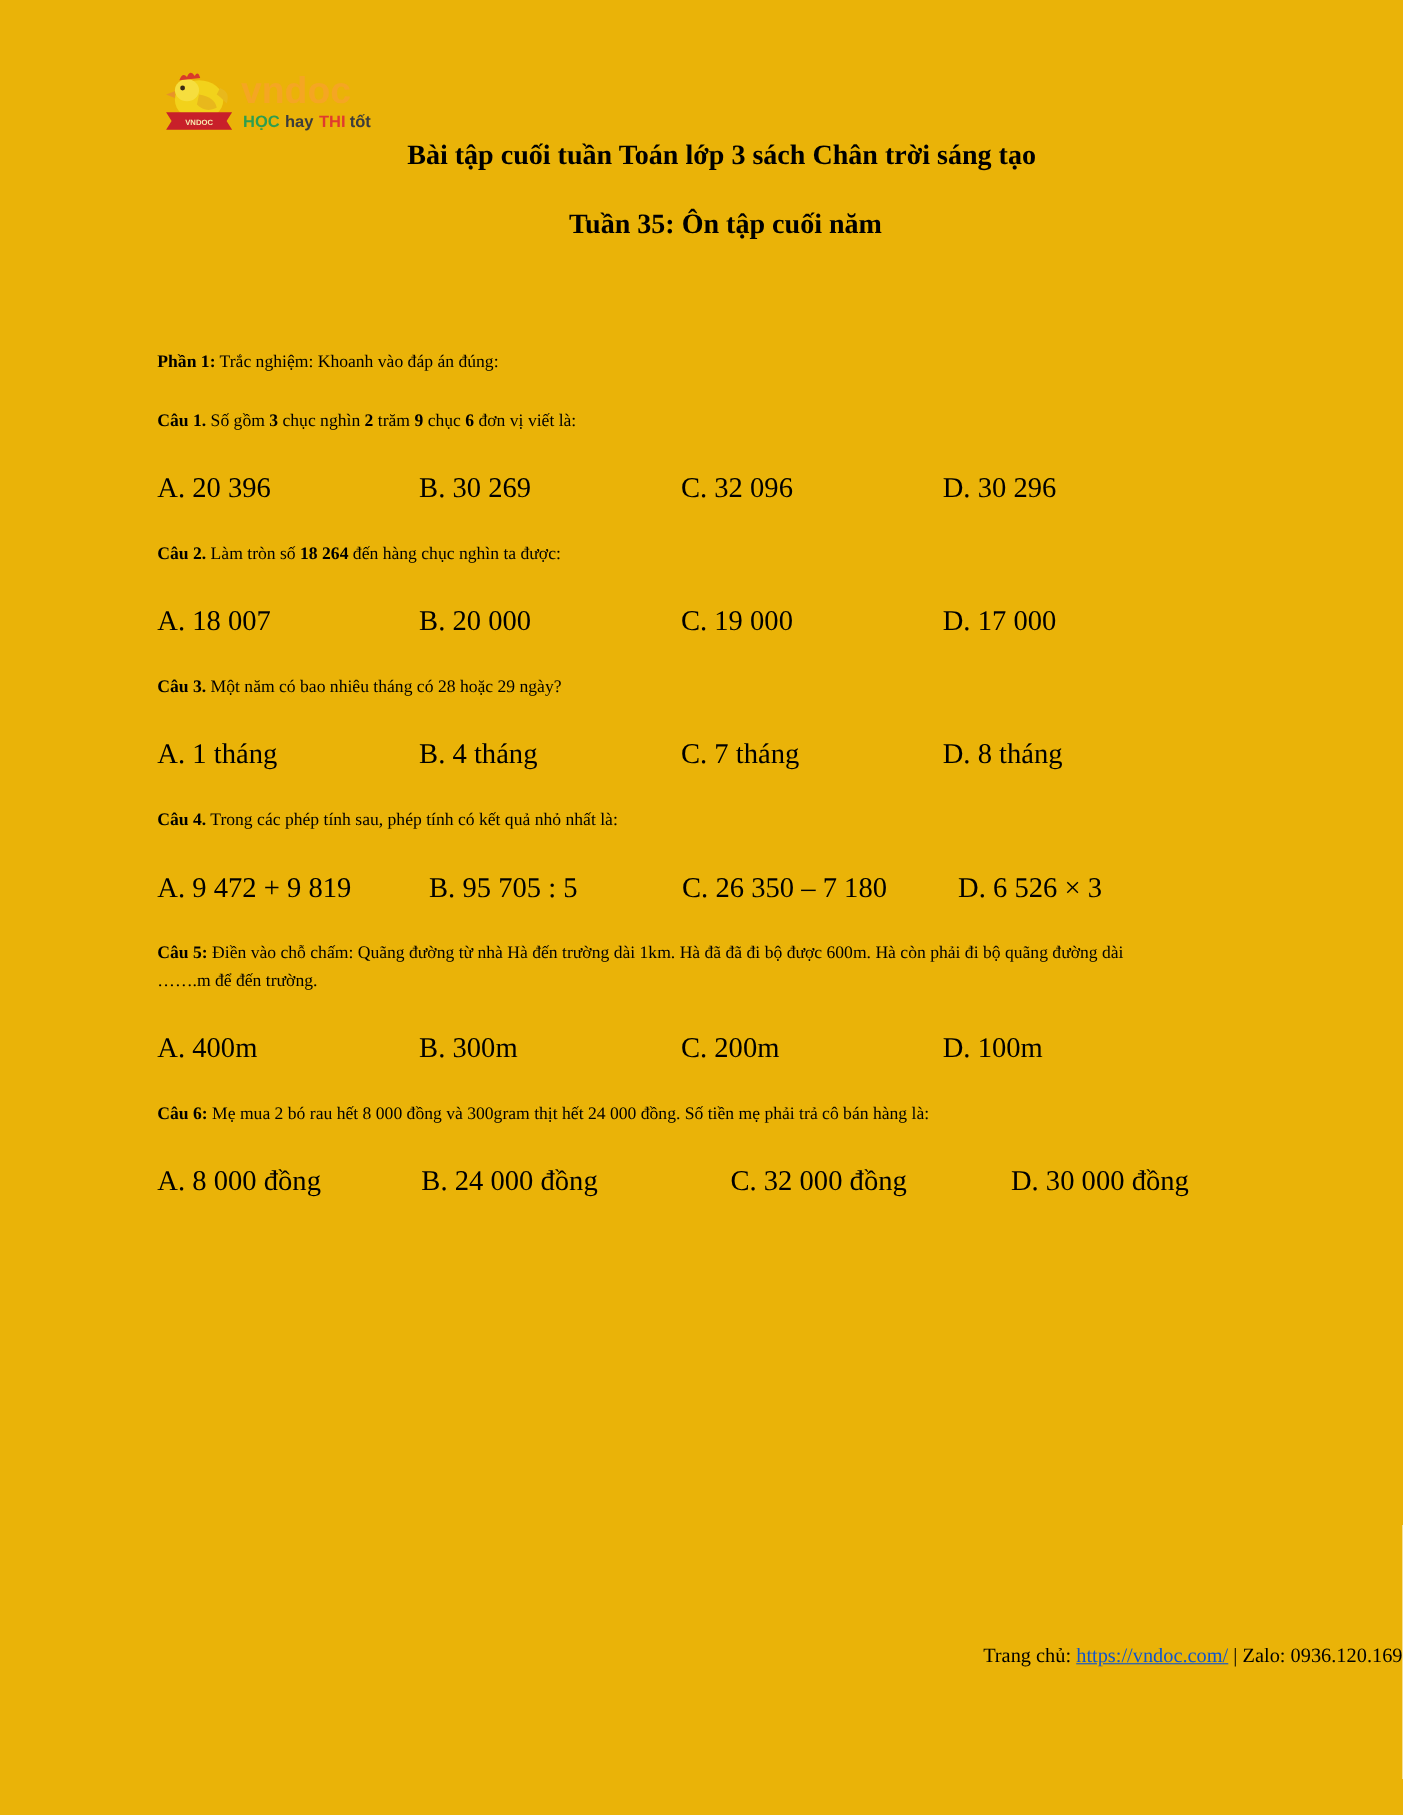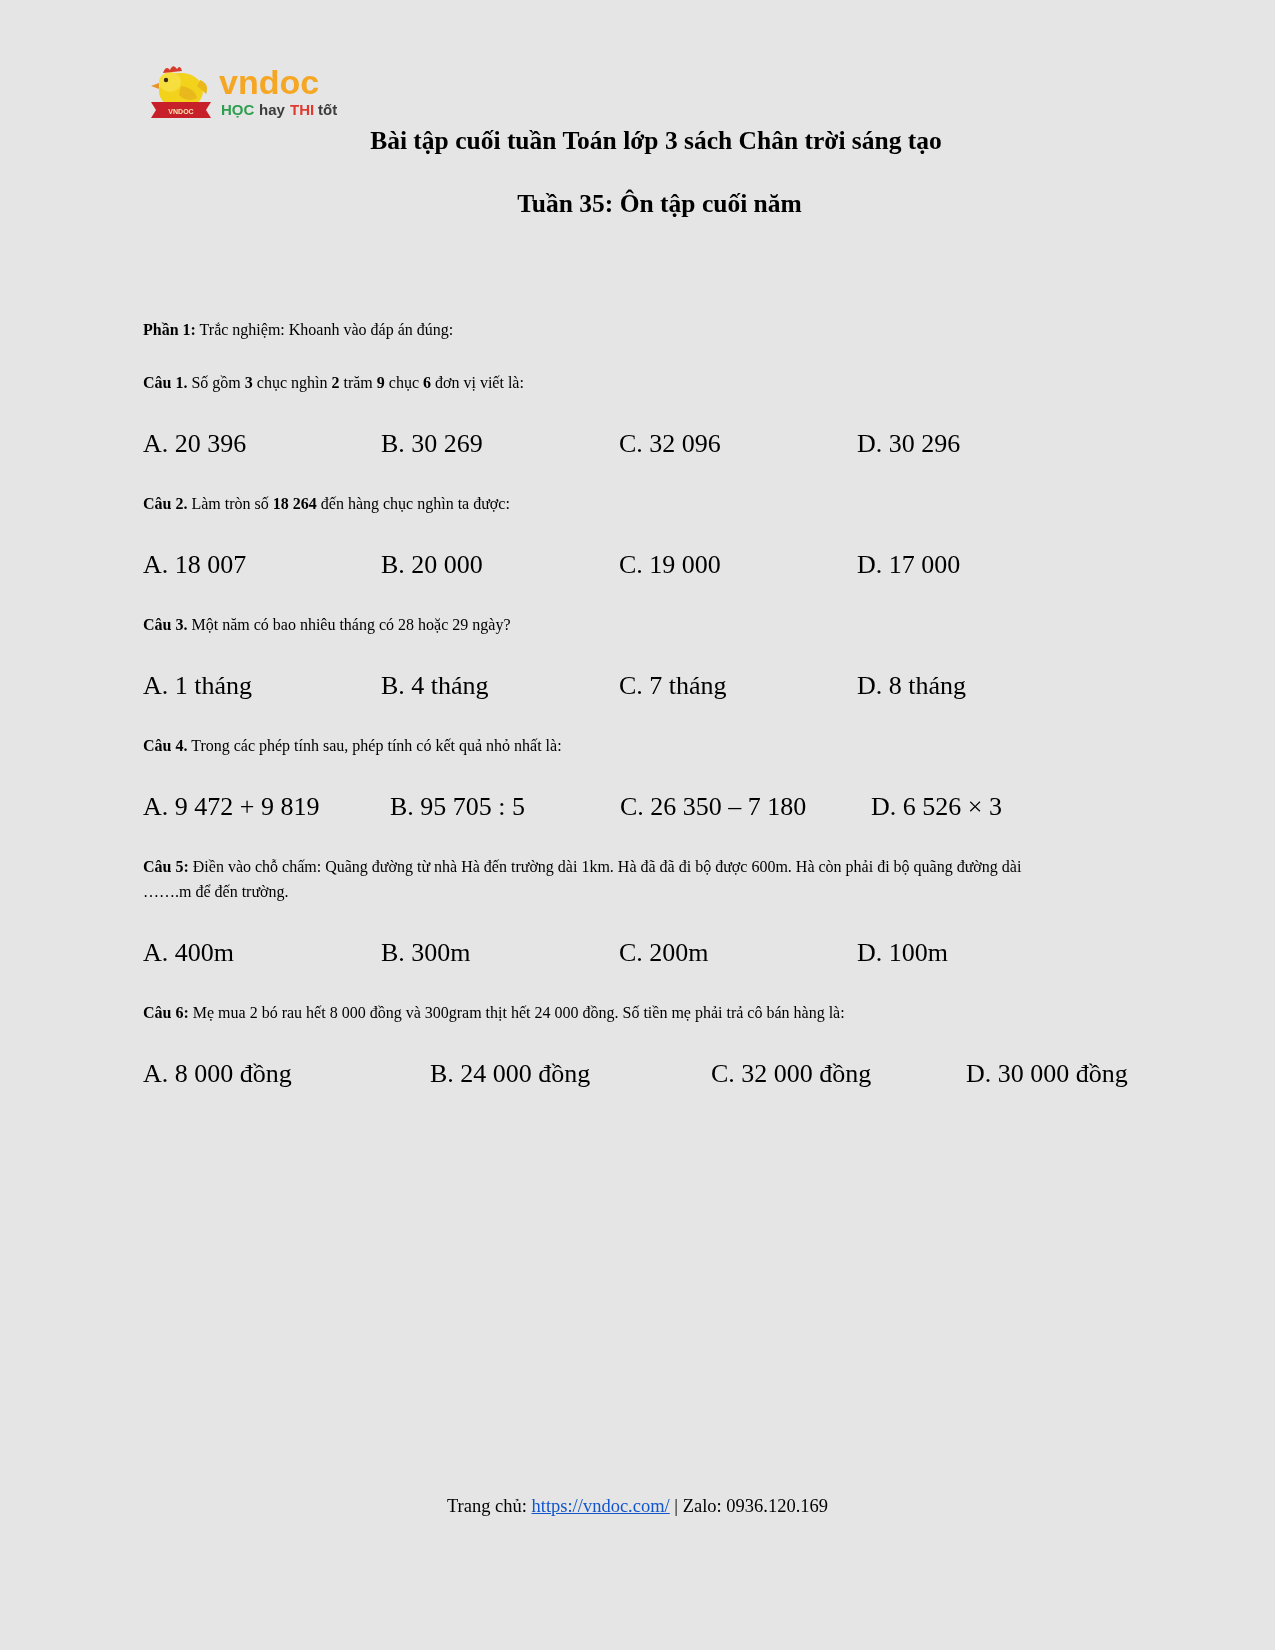--- a/index.html
+++ b/index.html
@@ -9,21 +9,21 @@
   }
   body {
     font-family: "Liberation Serif", "DejaVu Serif", serif;
     color: #000000;
   }
   .page {
     position: relative;
     width: 1275px;
     height: 1650px;
     margin: 0 auto;
-    background: #e5e5e5;
+    background: #eab308;
     overflow: hidden;
     box-sizing: border-box;
   }
 
   
   .logo-block {
     position: absolute;
     left: 143px;
     top: 58px;
     width: 200px;
@@ -85,31 +85,31 @@
   .opt-d { width: 216px; }
 
   
   .options.wide .opt-a { width: 247px; }
   .options.wide .opt-b { width: 230px; }
   .options.wide .opt-c { width: 251px; }
   .options.wide .opt-d { width: 200px; }
 
   
   .options.money .opt-a { width: 240px; }
-  .options.money .opt-b { width: 235px; margin-left: 47px; }
+  .options.money .opt-b { width: 235px; }
   .options.money .opt-c { width: 255px; margin-left: 46px; }
   .options.money .opt-d { width: 200px; }
 
   
   .footer {
     position: absolute;
     left: 0;
     right: 0;
     top: 1496px;
-    text-align: center;
+    text-align: right;
     font-size: 18.5px;
     color: #000000;
   }
   .footer a {
     color: #1155cc;
     text-decoration: underline;
   }
   .footer .sep { color: #000; }
 </style>
 </head>

